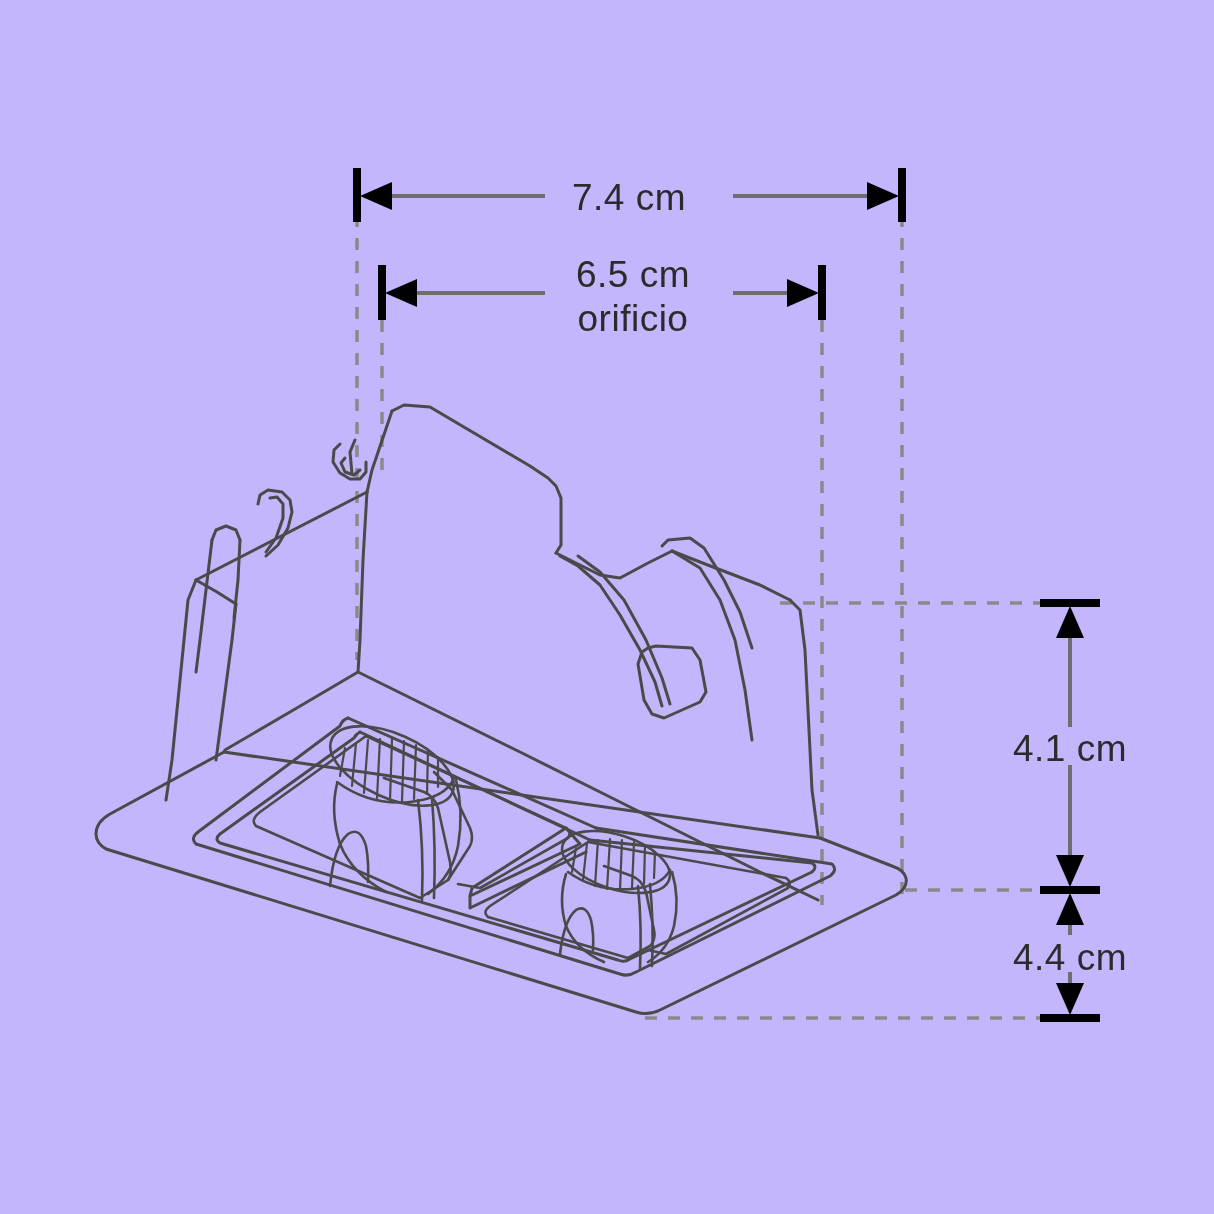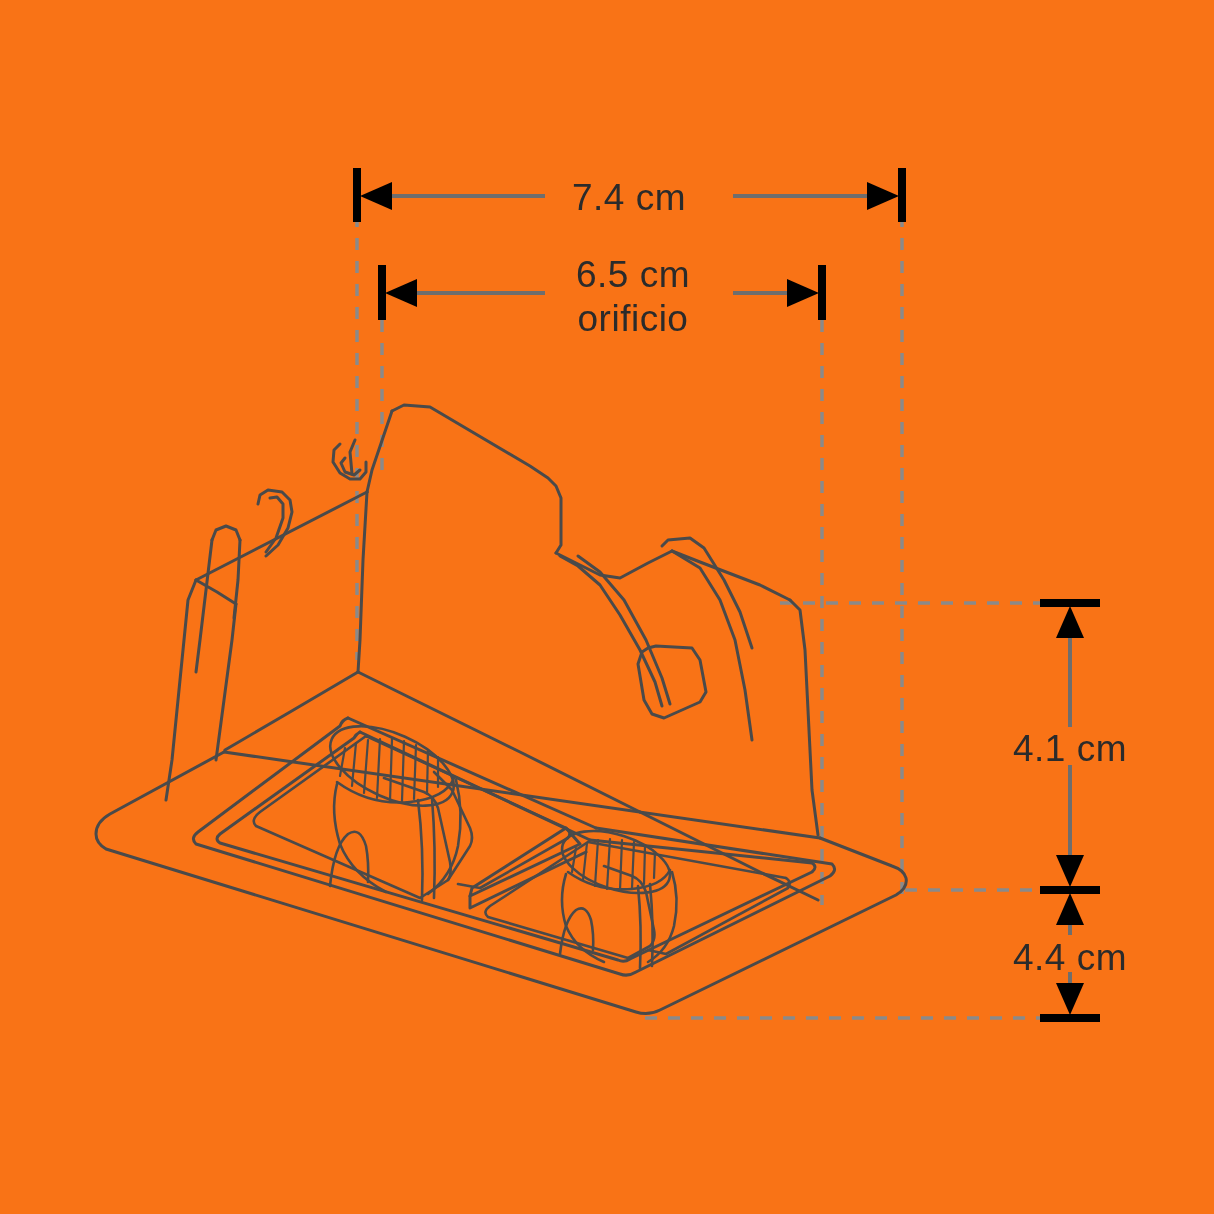--- a/index.html
+++ b/index.html
@@ -7,21 +7,21 @@
     padding: 0;
     background: #ffffff;
   }
   body {
     font-family: "Liberation Sans", sans-serif;
   }
   #sheet {
     position: relative;
     width: 1214px;
     height: 1214px;
-    background: #f97316;
+    background: #c4b5fd;
     overflow: hidden;
   }
   #sheet svg {
     position: absolute;
     top: 0;
     left: 0;
   }
   .dimtext {
     font-family: "Liberation Sans", sans-serif;
     font-size: 37px;

